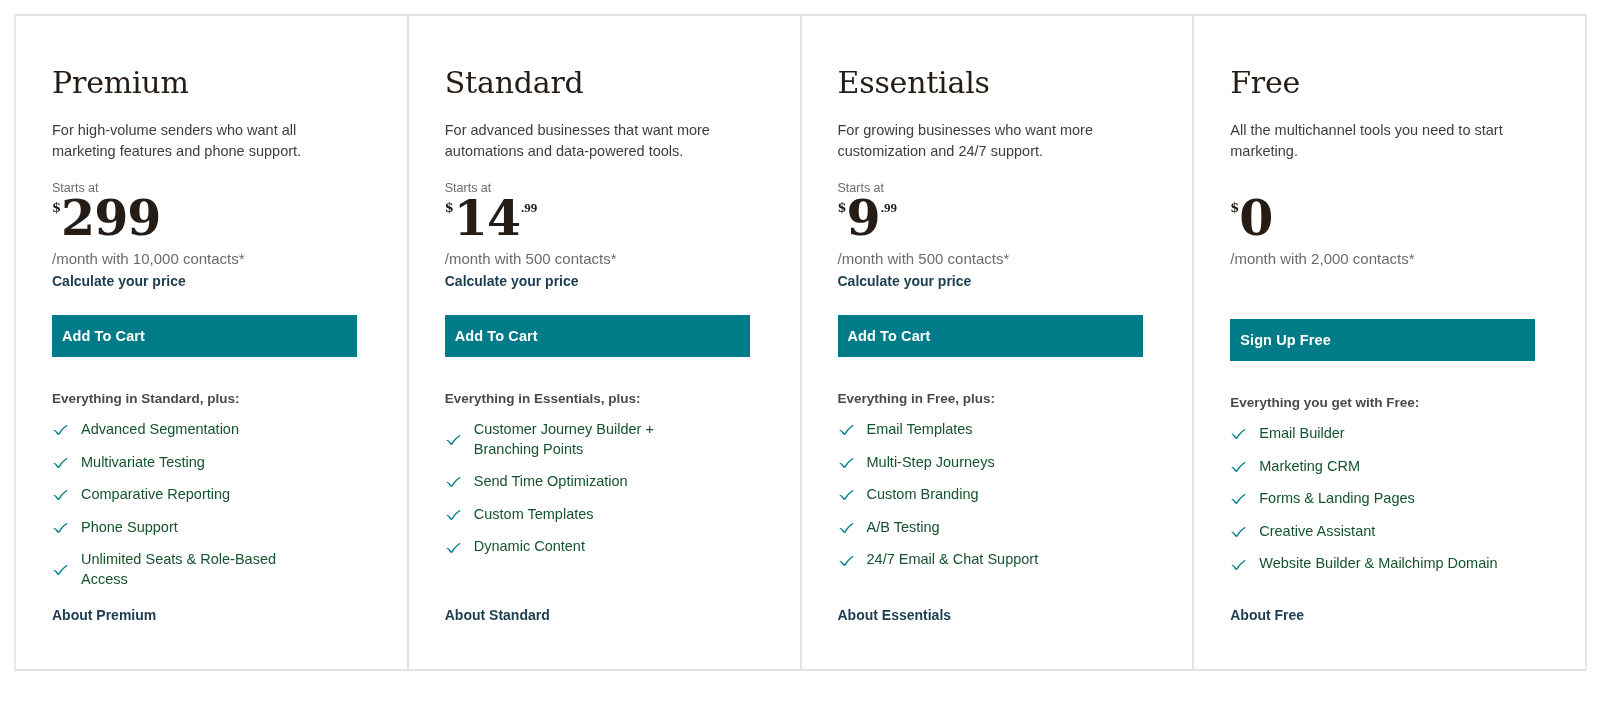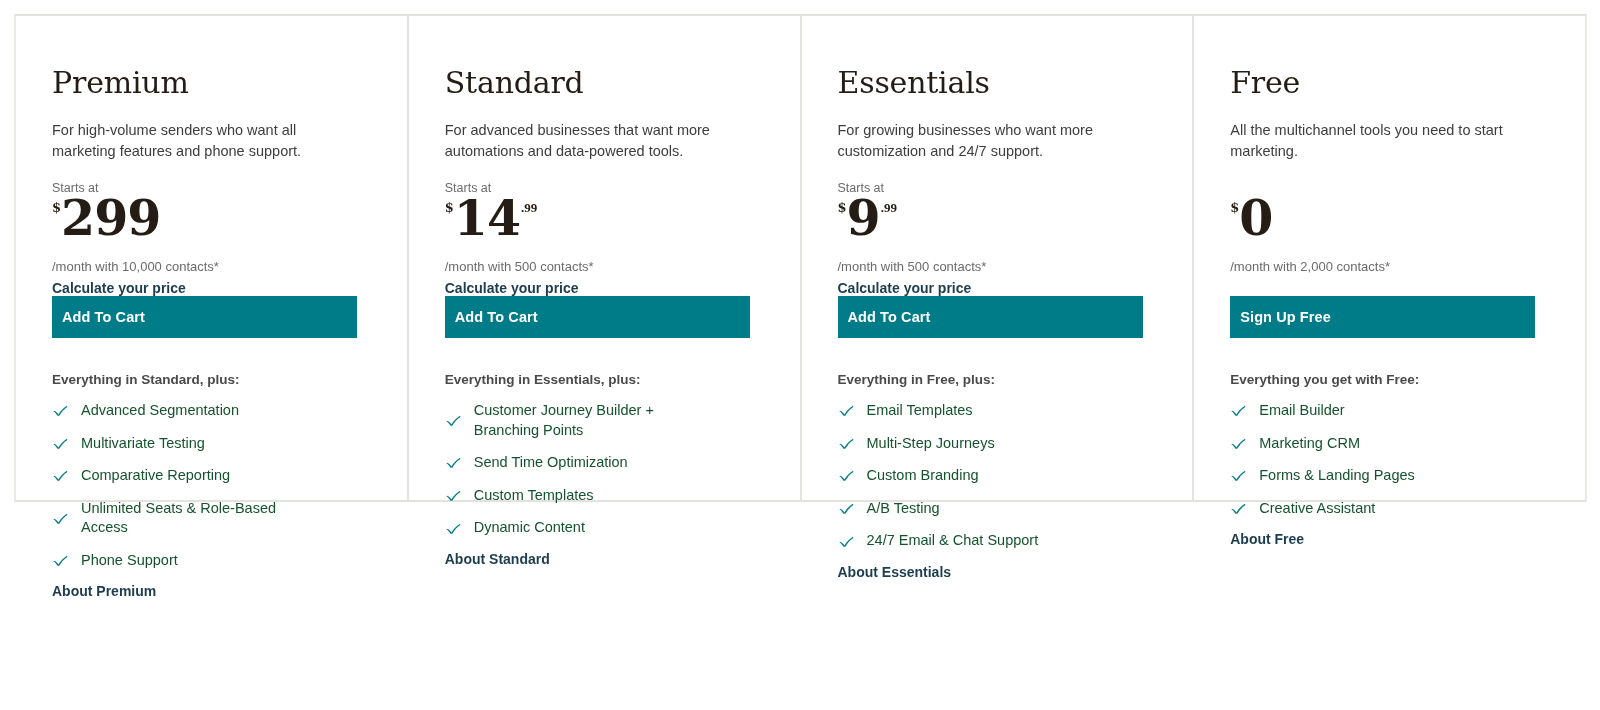--- a/index.html
+++ b/index.html
@@ -14,21 +14,21 @@
     font-family: "Liberation Sans", sans-serif;
     -webkit-font-smoothing: antialiased;
     overflow: hidden;
   }
 
   #pricing-table {
     position: absolute;
     left: 14px;
     top: 14px;
     width: 1573px;
-    height: 488px;
+    height: 657px;
     box-sizing: border-box;
     border-top: 2px solid #e4e2dd;
     border-bottom: 2px solid #e4e2dd;
     border-left: 2px solid #ebe9e4;
     border-right: 2px solid #ebe9e4;
     display: flex;
     background: #ffffff;
   }
 
   .plan-column {
@@ -104,24 +104,24 @@
     font-weight: 700;
     color: #241c15;
     line-height: 1;
     margin-top: 4px;
     margin-left: 1px;
   }
   .cents:empty {
     display: none;
   }
   .per-month {
-    font-size: 13px;
+    font-size: 15px;
     color: #6b6b6b;
     line-height: 1.2;
-    margin-top: 12px;
+    margin-top: 3px;
   }
   .calc-link {
     display: inline-block;
     font-size: 14px;
     font-weight: 700;
     color: #1c3d4f;
     text-decoration: none;
     line-height: 1.3;
     margin-top: 4px;
     min-height: 19px;
@@ -222,27 +222,27 @@
         <li class="feature-item">
           <span class="check-icon"><svg viewBox="0 0 20 20" width="17" height="17" aria-hidden="true">
               <path d="M2.4 10.3 C4.4 11.1 6.3 12.6 7.6 14.6 C10.3 10.0 13.6 6.6 17.6 4.3 C17.6 4.3 18.2 5.6 18.0 6.0 C14.2 8.6 11.0 12.1 8.6 16.3 L6.5 16.3 C5.2 13.9 3.6 12.1 1.6 10.9 Z" fill="currentColor"></path>
             </svg></span>
           <span class="feature-label">Comparative Reporting</span>
         </li>
         <li class="feature-item">
           <span class="check-icon"><svg viewBox="0 0 20 20" width="17" height="17" aria-hidden="true">
               <path d="M2.4 10.3 C4.4 11.1 6.3 12.6 7.6 14.6 C10.3 10.0 13.6 6.6 17.6 4.3 C17.6 4.3 18.2 5.6 18.0 6.0 C14.2 8.6 11.0 12.1 8.6 16.3 L6.5 16.3 C5.2 13.9 3.6 12.1 1.6 10.9 Z" fill="currentColor"></path>
             </svg></span>
+          <span class="feature-label">Phone Support</span>
+        </li>
+        <li class="feature-item">
+          <span class="check-icon"><svg viewBox="0 0 20 20" width="17" height="17" aria-hidden="true">
+              <path d="M2.4 10.3 C4.4 11.1 6.3 12.6 7.6 14.6 C10.3 10.0 13.6 6.6 17.6 4.3 C17.6 4.3 18.2 5.6 18.0 6.0 C14.2 8.6 11.0 12.1 8.6 16.3 L6.5 16.3 C5.2 13.9 3.6 12.1 1.6 10.9 Z" fill="currentColor"></path>
+            </svg></span>
           <span class="feature-label">Unlimited Seats &amp; Role-Based Access</span>
-        </li>
-        <li class="feature-item">
-          <span class="check-icon"><svg viewBox="0 0 20 20" width="17" height="17" aria-hidden="true">
-              <path d="M2.4 10.3 C4.4 11.1 6.3 12.6 7.6 14.6 C10.3 10.0 13.6 6.6 17.6 4.3 C17.6 4.3 18.2 5.6 18.0 6.0 C14.2 8.6 11.0 12.1 8.6 16.3 L6.5 16.3 C5.2 13.9 3.6 12.1 1.6 10.9 Z" fill="currentColor"></path>
-            </svg></span>
-          <span class="feature-label">Phone Support</span>
         </li>
       </ul>
       <a class="about-link" href="#">About Premium</a>
     </div>
     <div class="plan-column">
       <h2 class="plan-title">Standard</h2>
       <p class="plan-description">For advanced businesses that want more automations and data-powered tools.</p>
       <div class="price-block"><div class="starts-at">Starts at</div><div class="amount-row">
           <span class="currency">$</span>
           <span class="amount">14</span>
@@ -349,16 +349,22 @@
               <path d="M2.4 10.3 C4.4 11.1 6.3 12.6 7.6 14.6 C10.3 10.0 13.6 6.6 17.6 4.3 C17.6 4.3 18.2 5.6 18.0 6.0 C14.2 8.6 11.0 12.1 8.6 16.3 L6.5 16.3 C5.2 13.9 3.6 12.1 1.6 10.9 Z" fill="currentColor"></path>
             </svg></span>
           <span class="feature-label">Forms &amp; Landing Pages</span>
         </li>
         <li class="feature-item">
           <span class="check-icon"><svg viewBox="0 0 20 20" width="17" height="17" aria-hidden="true">
               <path d="M2.4 10.3 C4.4 11.1 6.3 12.6 7.6 14.6 C10.3 10.0 13.6 6.6 17.6 4.3 C17.6 4.3 18.2 5.6 18.0 6.0 C14.2 8.6 11.0 12.1 8.6 16.3 L6.5 16.3 C5.2 13.9 3.6 12.1 1.6 10.9 Z" fill="currentColor"></path>
             </svg></span>
           <span class="feature-label">Creative Assistant</span>
         </li>
+        <li class="feature-item">
+          <span class="check-icon"><svg viewBox="0 0 20 20" width="17" height="17" aria-hidden="true">
+              <path d="M2.4 10.3 C4.4 11.1 6.3 12.6 7.6 14.6 C10.3 10.0 13.6 6.6 17.6 4.3 C17.6 4.3 18.2 5.6 18.0 6.0 C14.2 8.6 11.0 12.1 8.6 16.3 L6.5 16.3 C5.2 13.9 3.6 12.1 1.6 10.9 Z" fill="currentColor"></path>
+            </svg></span>
+          <span class="feature-label">Website Builder &amp; Mailchimp Domain</span>
+        </li>
       </ul>
       <a class="about-link" href="#">About Free</a>
     </div>
   </div>
 
 </body></html>

